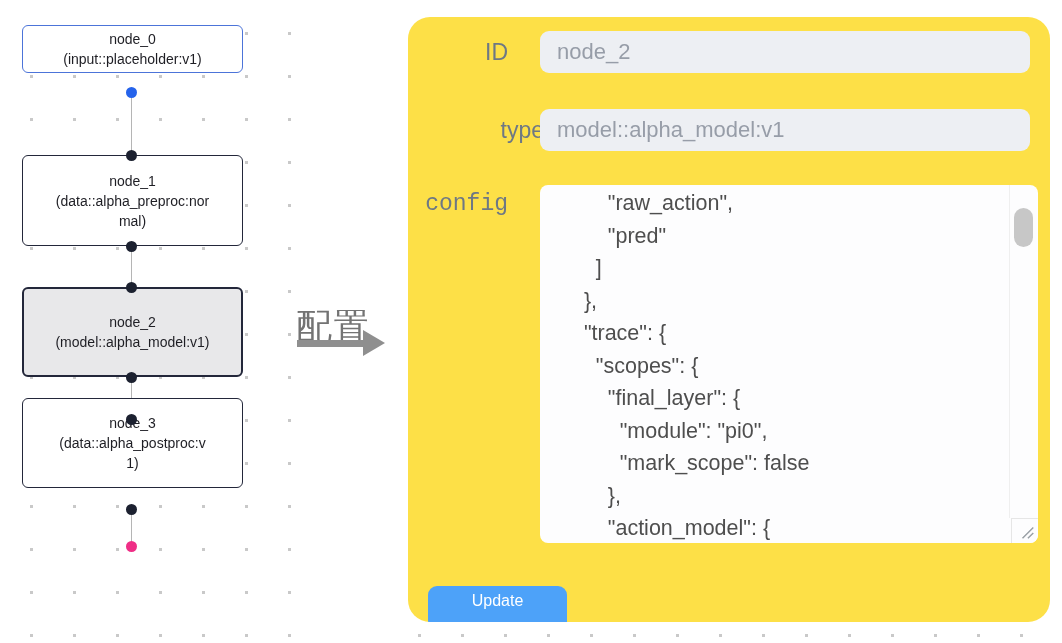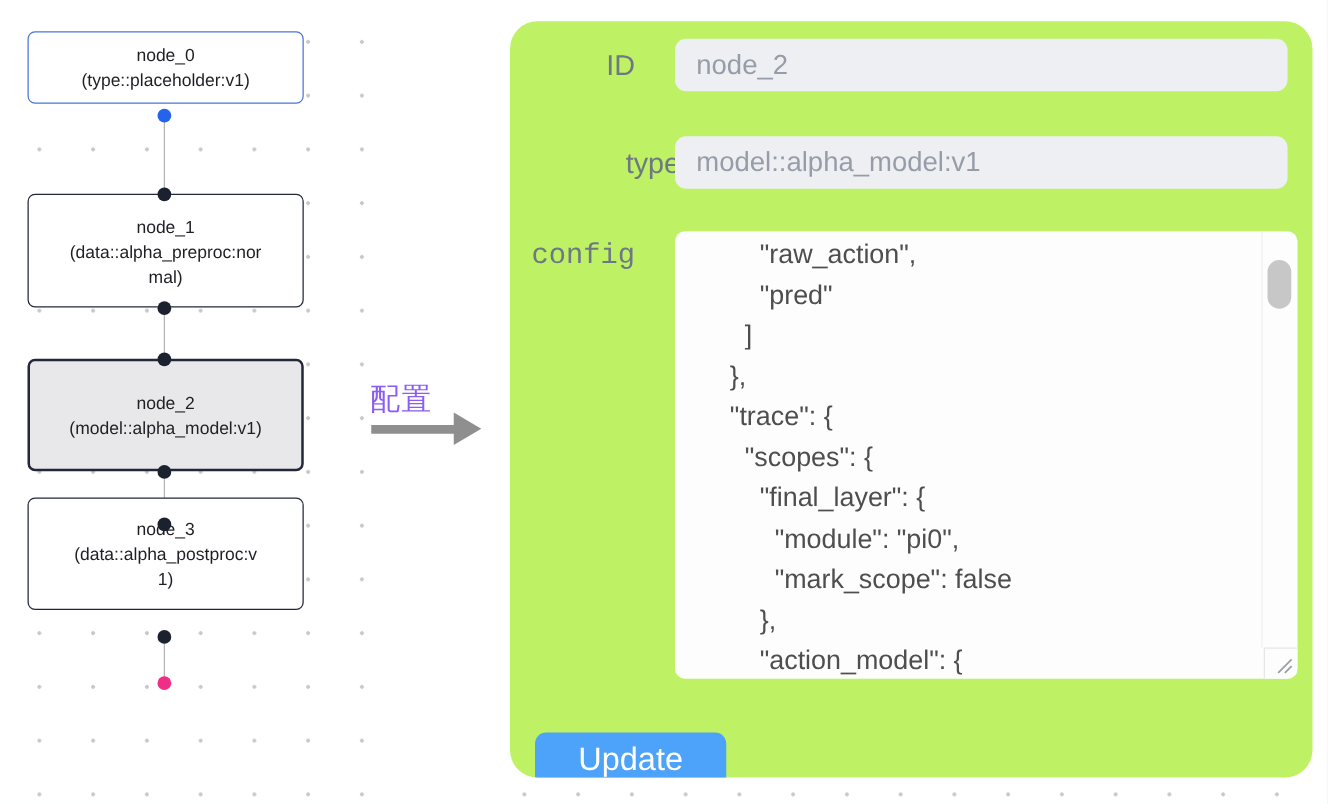--- a/index.html
+++ b/index.html
@@ -18,52 +18,52 @@
 
   
   .node {
     position: absolute; left: 22px; width: 221px;
     background: #ffffff; border: 1.5px solid #23273a; border-radius: 6px;
     display: flex; flex-direction: column; align-items: center; justify-content: center;
     text-align: center; color: #1e1e24; z-index: 2;
   }
   .node .node-title { font-size: 14px; line-height: 20px; }
   .node .node-type  { font-size: 14px; line-height: 20px; max-width: 158px; word-break: break-all; }
-  #node-0 { top: 25px;  height: 58px; border-color: #4c74d9; }
+  #node-0 { top: 25px;  height: 48px; border-color: #4c74d9; }
   #node-1 { top: 155px; height: 91px; }
   #node-2 { top: 287px; height: 90px; border-width: 2px; background: #e8e8ea; }
   #node-3 { top: 398px; height: 90px; align-items: center; }
   #node-4 { top: 546px; height: 75px; border-color: #ee4f96; }
 
   .edge { position: absolute; left: 130.5px; width: 1.5px; background: #b5b5b5; z-index: 1; }
   #edge-0 { top: 92px;  height: 64px; }
   #edge-1 { top: 246px; height: 42px; }
   #edge-2 { top: 377px; height: 43px; }
   #edge-3 { top: 509px; height: 38px; }
 
   .port { position: absolute; left: 126px; width: 11px; height: 11px; border-radius: 50%;
     background: #1c2130; z-index: 3; }
   #port-0-out { top: 87px;  background: #2563eb; }
   #port-1-in  { top: 150px; } #port-1-out { top: 241px; }
   #port-2-in  { top: 282px; } #port-2-out { top: 372px; }
   #port-3-in  { top: 414px; } #port-3-out { top: 504px; }
   #port-4-in  { top: 541px; background: #ef2e86; }
 
   
-  #arrow-label { position: absolute; left: 296px; top: 303px; font-size: 24px;
-    color: #8b5cf6; letter-spacing: 1px; }
+  #arrow-label { position: absolute; left: 296px; top: 303px; font-size: 36px;
+    color: #737373; letter-spacing: 1px; }
   #arrow-shaft { position: absolute; left: 297px; top: 340px; width: 67px; height: 7px;
     background: #8f8f8f; }
   #arrow-head { position: absolute; left: 363px; top: 330px; width: 0; height: 0;
     border-left: 22px solid #8f8f8f; border-top: 13.5px solid transparent;
     border-bottom: 13.5px solid transparent; }
 
   
   #config-panel { position: absolute; left: 408px; top: 17px; width: 642px; height: 605px;
-    background: #bef264; border-radius: 22px; overflow: hidden; z-index: 4; }
+    background: #fde047; border-radius: 22px; overflow: hidden; z-index: 4; }
   .field-label { position: absolute; left: 0; width: 100px; text-align: right;
     color: #6e7884; font-size: 23px; }
   #id-label    { top: 14px; line-height: 42px; }
   #type-label  { top: 92px; line-height: 42px; margin-left: 36px; }
   #config-label{ top: 174px; font-family: Liberation Mono, monospace; }
   .panel-input { position: absolute; left: 132px; width: 490px; height: 42px;
     background: #edeff3; border: none; outline: none; border-radius: 9px;
     font-family: "Liberation Sans", sans-serif; font-size: 22px; color: #979da8;
     padding: 0 17px; }
   #id-input   { top: 14px; }
@@ -75,41 +75,41 @@
     line-height: 32.5px; color: #4e4e4e; white-space: pre; padding: 2px 36px 0 20px;
     overflow: hidden; height: 100%; }
   #config-scroll-track { position: absolute; right: 28px; top: 0; bottom: 25px; width: 1px;
     background: #efefef; }
   #config-scroll-thumb { position: absolute; right: 5px; top: 23px; width: 19px; height: 39px;
     background: #c7c7c7; border-radius: 9.5px; }
   #config-resize { position: absolute; right: 0; bottom: 0; width: 27px; height: 25px;
     background: #fdfdfe; border-top: 1px solid #e6e6e6; border-left: 1px solid #e6e6e6;
     display: flex; align-items: flex-end; justify-content: flex-end; padding: 2px; }
 
-  #update-button { position: absolute; left: 20px; top: 569px; width: 153px; height: 53px;
+  #update-button { position: absolute; left: 20px; top: 569px; width: 139px; height: 53px;
     background: #4da2f9; border: none; border-radius: 9px; color: #ffffff;
-    font-family: "Liberation Sans", sans-serif; font-size: 26px; font-weight: 500;
+    font-family: "Liberation Sans", sans-serif; font-size: 16px; font-weight: 500;
     display: flex; justify-content: center; align-items: flex-start; padding-top: 6px;
     cursor: pointer; }
 </style>
 </head>
 <body>
 
 <div id="stage">
 
   <div id="left-canvas" class="dot-grid"></div>
 
   <div id="edge-0" class="edge"></div>
   <div id="edge-1" class="edge"></div>
   <div id="edge-2" class="edge"></div>
   <div id="edge-3" class="edge"></div>
 
   <div id="node-0" class="node">
     <div class="node-title">node_0</div>
-    <div class="node-type">(type::placeholder:v1)</div>
+    <div class="node-type">(input::placeholder:v1)</div>
   </div>
   <div id="node-1" class="node">
     <div class="node-title">node_1</div>
     <div class="node-type">(data::alpha_preproc:normal)</div>
   </div>
   <div id="node-2" class="node">
     <div class="node-title">node_2</div>
     <div class="node-type">(model::alpha_model:v1)</div>
   </div>
   <div id="node-3" class="node">

